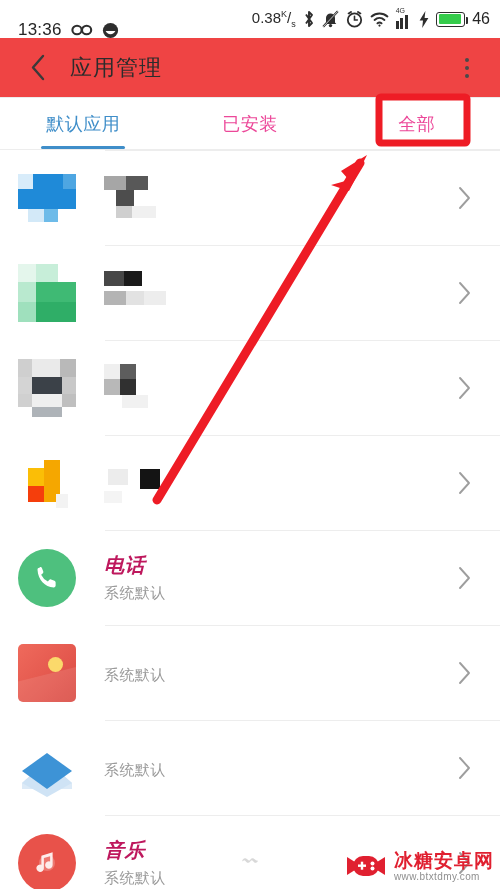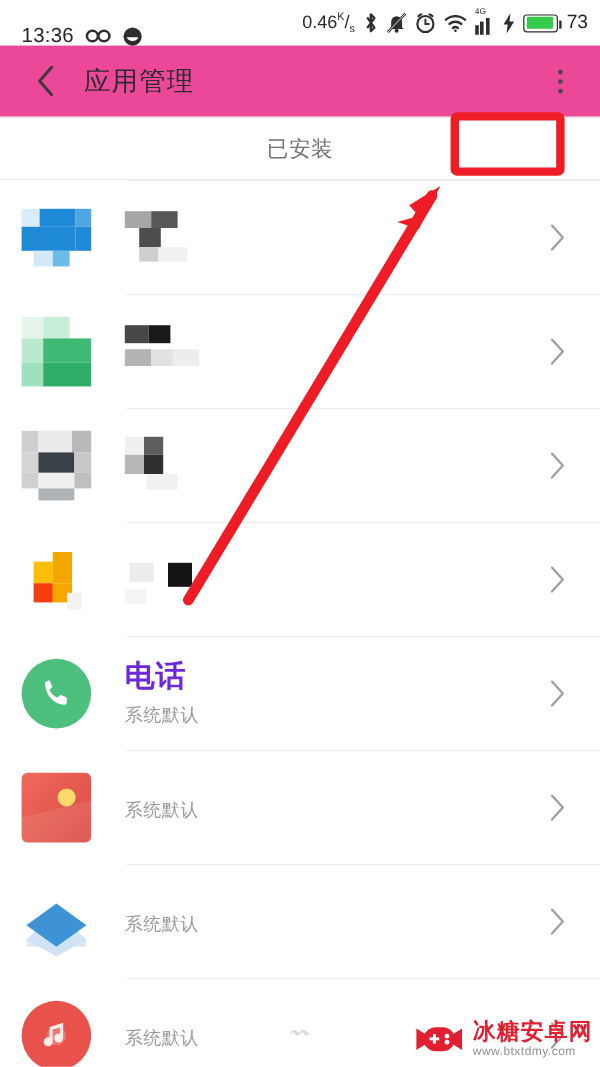--- a/index.html
+++ b/index.html
@@ -45,54 +45,54 @@
   .sig b:nth-child(2){height:8px}
   .sig b:nth-child(3){height:11px}
   .sig b:nth-child(4){height:14px}
   .sig em { position:absolute; top:-3px; left:0; font-size:7px; font-style:normal; color:#2e2e2e; }
 
   
   .appbar {
     height:60px;
     display:flex; align-items:center;
     padding:0 16px 0 22px;
-    background:#ec4899;
+    background:#ef4444;
     border-bottom:1px solid #ececec;
   }
   .back { width:32px; height:32px; display:flex; align-items:center; justify-content:center; cursor:pointer; }
   .back svg { display:block; }
   .apptitle { margin-left:16px; font-size:22px; color:#2c2c2c; letter-spacing:1px; }
   .spacer { flex:1; }
   .kebab { width:34px; height:34px; display:flex; flex-direction:column; align-items:center; justify-content:center; gap:4px; cursor:pointer; }
   .kebab i { width:4px; height:4px; border-radius:50%; background:#4a4a4a; display:block; }
 
   
   .tabs { height:52px; display:flex; align-items:stretch; background:#fff; position:relative; border-bottom:1px solid #ededed; }
   .tab {
     flex:1; display:flex; align-items:center; justify-content:center;
-    font-size:18px; color:#737373; position:relative; cursor:pointer; letter-spacing:.5px;
+    font-size:18px; color:#ec4899; position:relative; cursor:pointer; letter-spacing:.5px;
   }
   .tab.active { color:#3f8ec9; }
   .tab.active:after {
     content:""; position:absolute; left:50%; transform:translateX(-50%);
     bottom:0; width:84px; height:3px; background:#3f8ec9; border-radius:2px;
   }
 
   
   .list { background:#fff; }
   .row { height:95px; display:flex; align-items:center; padding:0 22px 0 18px; position:relative; }
   .row + .row:before {
     content:""; position:absolute; left:105px; right:0; top:0; height:1px; background:#ededed;
   }
   .row:first-child:before {
     content:""; position:absolute; left:105px; right:0; top:0; height:1px; background:#ededed;
   }
   .icon-wrap { width:70px; display:flex; align-items:center; justify-content:flex-start; }
   .txt { flex:1; padding-left:16px; }
-  .t1 { font-size:25px; color:#6d28d9; font-weight:bold; letter-spacing:.6px; line-height:1.25; }
+  .t1 { font-size:20px; color:#be185d; font-weight:bold; letter-spacing:.6px; line-height:1.25;font-style:italic; }
   .t2 { font-size:15px; color:#9a9a9a; margin-top:6px; letter-spacing:.4px; }
   .chev { width:26px; display:flex; align-items:center; justify-content:center; }
   .chev svg { display:block; }
 
   
   .mosaic-icon { width:58px; height:58px; position:relative; }
   .mosaic-icon span { position:absolute; display:block; }
   .mo-text { position:relative; height:48px; }
   .mo-text span { position:absolute; display:block; }
 
@@ -138,21 +138,21 @@
     <span class="ic">
       <svg width="17" height="17" viewBox="0 0 17 17">
         <circle cx="8.5" cy="8.5" r="7.6" fill="#2e2e2e"></circle>
         <path d="M3.6 9 A5.4 5.4 0 0 0 13.4 9 Z" fill="#ffffff"></path>
       </svg>
     </span>
   </div>
   <div class="sb-mid"></div>
   <div class="sb-right">
     <span class="sb-speed">
-      <span>0.46</span><sup>K</sup>/<sub>s</sub>
+      <span>0.38</span><sup>K</sup>/<sub>s</sub>
     </span>
     <span class="ic">
       <svg width="12" height="18" viewBox="0 0 12 18">
           <path d="M3 4.5 L9 13 L6 16 V2 L9 5 L3 13.5" fill="none" stroke="#2e2e2e" stroke-width="1.9" stroke-linejoin="round"></path>
         </svg>
     </span>
     <span class="ic">
       <svg width="17" height="18" viewBox="0 0 17 18">
         <path d="M4 12.5 V8 a4.5 4.5 0 0 1 9 0 v4.5 l1.3 1.6 H2.7 Z" fill="#2e2e2e"></path>
         <circle cx="8.5" cy="15.6" r="1.7" fill="#2e2e2e"></circle>
@@ -185,21 +185,21 @@
         <b></b>
     </span>
     <span class="ic">
       <svg width="10" height="17" viewBox="0 0 10 17">
           <path d="M6.4 0 L0.6 9.4 H4 L3.2 17 L9.4 7 H5.6 Z" fill="#2e2e2e"></path>
         </svg>
     </span>
     <span class="batt">
         <i></i>
       </span>
-    <span class="sb-pct">73</span>
+    <span class="sb-pct">46</span>
   </div>
 </div>
 
 <div class="appbar">
   <div class="back">
     <span>
       <svg width="16" height="27" viewBox="0 0 16 27">
           <path d="M13 2 L3 13.5 L13 25" fill="none" stroke="#3a3a3a" stroke-width="2.4" stroke-linecap="round" stroke-linejoin="round"></path>
         </svg>
     </span>
@@ -207,22 +207,28 @@
   <div class="apptitle">应用管理</div>
   <div class="spacer"></div>
   <div class="kebab">
     <i></i>
       <i></i>
       <i></i>
   </div>
 </div>
 
 <div class="tabs">
+  <div class="tab active">
+      <span>默认应用</span>
+    </div>
   <div class="tab">
       <span>已安装</span>
+    </div>
+  <div class="tab">
+      <span>全部</span>
     </div>
 </div>
 
 <div class="list">
 
   <div class="row">
     <div class="icon-wrap">
       <div class="mosaic-icon">
         <span style="left:0;top:5px;width:15px;height:15px;background:#d8ecfa"></span>
         <span style="left:15px;top:5px;width:30px;height:15px;background:#1f8ad8"></span>
@@ -390,20 +396,21 @@
   <div class="row">
     <div class="icon-wrap">
       <div class="ico music">
         <span class="hole"></span>
         <svg width="30" height="30" viewBox="0 0 24 24" style="position:relative;z-index:2">
           <path d="M16.5 3.4 v10.2 a3 3 0 1 1-2-2.8 V6.6 l-5 1.4 v8.1 a3 3 0 1 1-2-2.8 V6.2 Z" fill="#fdeceb"></path>
         </svg>
       </div>
     </div>
     <div class="txt">
+      <div class="t1">音乐</div>
       <div class="t2">系统默认</div>
     </div>
     <div class="chev">
       <svg width="14" height="24" viewBox="0 0 14 24">
           <path d="M2 2 L11 12 L2 22" fill="none" stroke="#9e9e9e" stroke-width="1.9" stroke-linecap="round" stroke-linejoin="round"></path>
         </svg>
     </div>
   </div>
 
 </div>

